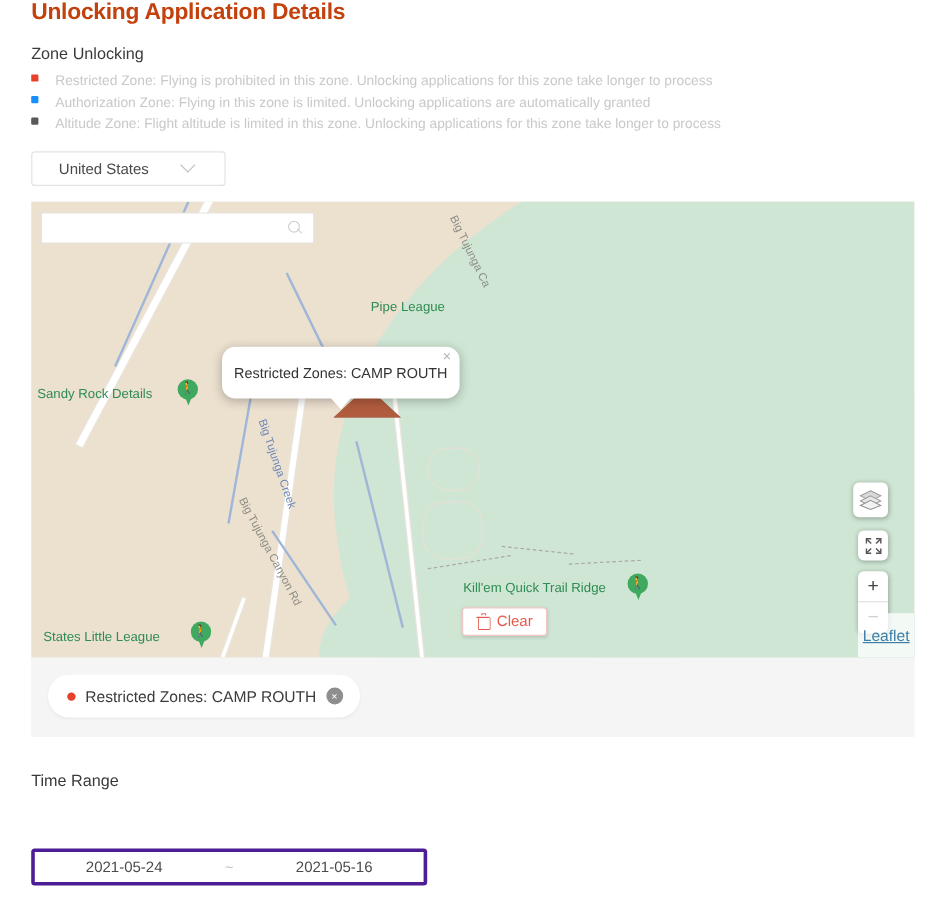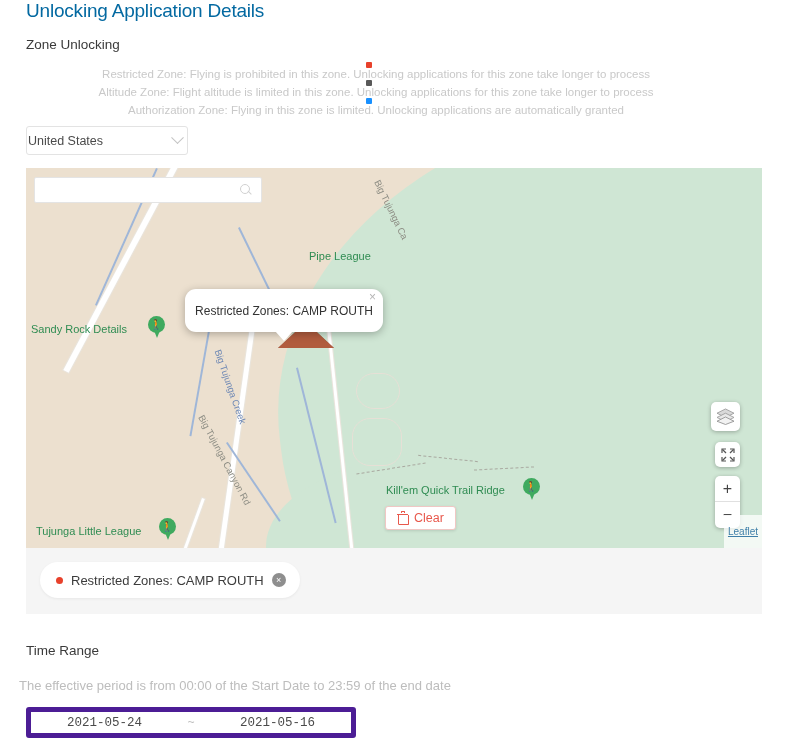--- a/index.html
+++ b/index.html
@@ -8,50 +8,50 @@
     width: 787px; height: 752px;
     background: #ffffff;
     font-family: "Liberation Sans", sans-serif;
     overflow: hidden;
   }
   .page { position: relative; width: 787px; height: 752px; background: #fff; }
 
   
   .page-title {
     position: absolute; left: 26px; top: 0px;
-    font-size: 19px; font-weight: 400; color: #0369a1;
+    font-size: 19px; font-weight: 700; color: #c2410c;
     letter-spacing: -0.2px;
   }
   .section-label {
     position: absolute; left: 26px; top: 37px;
     font-size: 13.5px; color: #3a3a3a;
   }
 
   
   .legend { position: absolute; left: 26px; top: 62px; width: 700px; }
   .legend-row {
-    display: flex; align-items: center;
-    height: 18px; margin-bottom: 0px; flex-direction: column;
+    display: flex; 
+    height: 18px; margin-bottom: 0px;
   }
   .legend-dot {
     width: 6px; height: 6px; border-radius: 1px;
     margin-right: 14px; flex: 0 0 auto;
   }
   .legend-text {
     font-size: 11.5px; color: #c9c9c9; white-space: nowrap;
   }
 
   
   .country-select {
     position: absolute; left: 26px; top: 126px;
     width: 162px; height: 29px;
     border: 1px solid #e3e3e3; border-radius: 3px;
     background: #fff;
     display: flex; align-items: center;
-    padding: 0 1px;
+    padding: 0 22px;
     cursor: pointer;
   }
   .country-select .val { font-size: 12.5px; color: #4a4a4a; flex: 1; }
   .chev {
     width: 9px; height: 9px;
     border-right: 1.3px solid #c4c4c4;
     border-bottom: 1.3px solid #c4c4c4;
     transform: rotate(45deg) translate(-2px,-2px);
     margin-right: 4px;
   }
@@ -190,21 +190,21 @@
   .ctrl-zoom   { right: 22px; top: 308px; width: 25px; height: 52px; flex-direction: column; padding: 0; }
   .zbtn {
     width: 25px; height: 26px; display: flex; align-items: center; justify-content: center;
     font-size: 16px; color: #444; cursor: pointer;
   }
   .zbtn.plus { border-bottom: 1px solid #e0e0e0; }
 
   .leaflet-attr {
     position: absolute; right: 0; bottom: 0;
     background: rgba(255,255,255,.75);
-    font-size: 10px; color: #3f7fa8; padding: 11px 4px;
+    font-size: 13px; color: #3f7fa8; padding: 11px 4px;
     text-decoration: underline; cursor: pointer;
   }
 
   
   .clear-btn {
     position: absolute; left: 359px; top: 338px;
     background: #fff; border: 1px solid #f0c7c4; border-radius: 3px;
     height: 24px; padding: 0 11px;
     display: flex; align-items: center; gap: 6px;
     font-size: 12.5px; color: #e8584c; cursor: pointer;
@@ -253,48 +253,48 @@
     position: absolute; left: 26px; top: 643px;
     font-size: 13.5px; color: #3a3a3a;
   }
   .time-hint {
     position: absolute; left: 19px; top: 678px;
     font-size: 13px; color: #bdbdbd;
   }
   .date-range {
     position: absolute; left: 26px; top: 707px;
     width: 330px; height: 31px;
-    border: 5px solid #4c1d95; border-radius: 3px; background: #fff;
-    display: flex; align-items: center; cursor: pointer; font-family: Liberation Mono, monospace;
+    border: 3px solid #4c1d95; border-radius: 3px; background: #fff;
+    display: flex; align-items: center; cursor: pointer;
   }
   .date-range .d {
     flex: 1; text-align: center; font-size: 12.5px; color: #4a4a4a;
   }
   .date-range .sep { width: 26px; text-align: center; color: #bfbfbf; font-size: 12px; }
 </style>
 </head>
 <body>
 
 <div class="page">
 
   <div class="page-title">Unlocking Application Details</div>
   <div class="section-label">Zone Unlocking</div>
 
   <div class="legend">
     <div class="legend-row">
       <span class="legend-dot" style="background:#e8412b"></span>
       <span class="legend-text">Restricted Zone: Flying is prohibited in this zone. Unlocking applications for this zone take longer to process</span>
     </div>
     <div class="legend-row">
+      <span class="legend-dot" style="background:#1890ff"></span>
+      <span class="legend-text">Authorization Zone: Flying in this zone is limited. Unlocking applications are automatically granted</span>
+    </div>
+    <div class="legend-row">
       <span class="legend-dot" style="background:#595959"></span>
       <span class="legend-text">Altitude Zone: Flight altitude is limited in this zone. Unlocking applications for this zone take longer to process</span>
-    </div>
-    <div class="legend-row">
-      <span class="legend-dot" style="background:#1890ff"></span>
-      <span class="legend-text">Authorization Zone: Flying in this zone is limited. Unlocking applications are automatically granted</span>
     </div>
   </div>
 
   <div class="country-select">
     <span class="val">United States</span>
     <span class="chev"></span>
   </div>
 
   <div class="map-panel">
 
@@ -317,21 +317,21 @@
       <div class="creek" style="left:200px;top:275px;width:2px;height:95px;transform:rotate(-34deg);transform-origin:top left;"></div>
 
       <div class="trail" style="left:330px;top:300px;width:70px;transform:rotate(-9deg);"></div>
       <div class="trail" style="left:392px;top:290px;width:60px;transform:rotate(6deg);"></div>
       <div class="trail" style="left:448px;top:300px;width:60px;transform:rotate(-3deg);"></div>
 
       <div class="zone-tri"></div>
 
       <div class="maplabel" style="left:283px;top:82px;">Pipe League</div>
       <div class="maplabel" style="left:5px;top:155px;">Sandy Rock Details</div>
-      <div class="maplabel" style="left:10px;top:357px;">Tujunga Little League</div>
+      <div class="maplabel" style="left:10px;top:357px;">States Little League</div>
       <div class="maplabel" style="left:360px;top:316px;">Kill'em Quick Trail Ridge</div>
 
       <div class="roadlabel" style="left:356px;top:10px;transform:rotate(64deg);transform-origin:left top;">Big Tujunga Ca</div>
       <div class="roadlabel" style="left:180px;top:245px;transform:rotate(62deg);transform-origin:left top;">Big Tujunga Canyon Rd</div>
       <div class="creeklabel" style="left:197px;top:180px;transform:rotate(71deg);transform-origin:left top;">Big Tujunga Creek</div>
 
       <div class="pin" style="left:122px;top:148px;">
         <span class="head"></span>
         <span class="tip"></span>
         <span class="glyph">🚶</span>
@@ -395,20 +395,19 @@
     <div class="chip-area">
       <div class="chip">
         <span class="chip-dot"></span>
         <span class="chip-text">Restricted Zones: CAMP ROUTH</span>
         <span class="chip-x">×</span>
       </div>
     </div>
   </div>
 
   <div class="time-label">Time Range</div>
-  <div class="time-hint">The effective period is from 00:00 of the Start Date to 23:59 of the end date</div>
   <div class="date-range">
     <span class="d">2021-05-24</span>
     <span class="sep">~</span>
     <span class="d">2021-05-16</span>
   </div>
 
 </div>
 
 </body></html>

